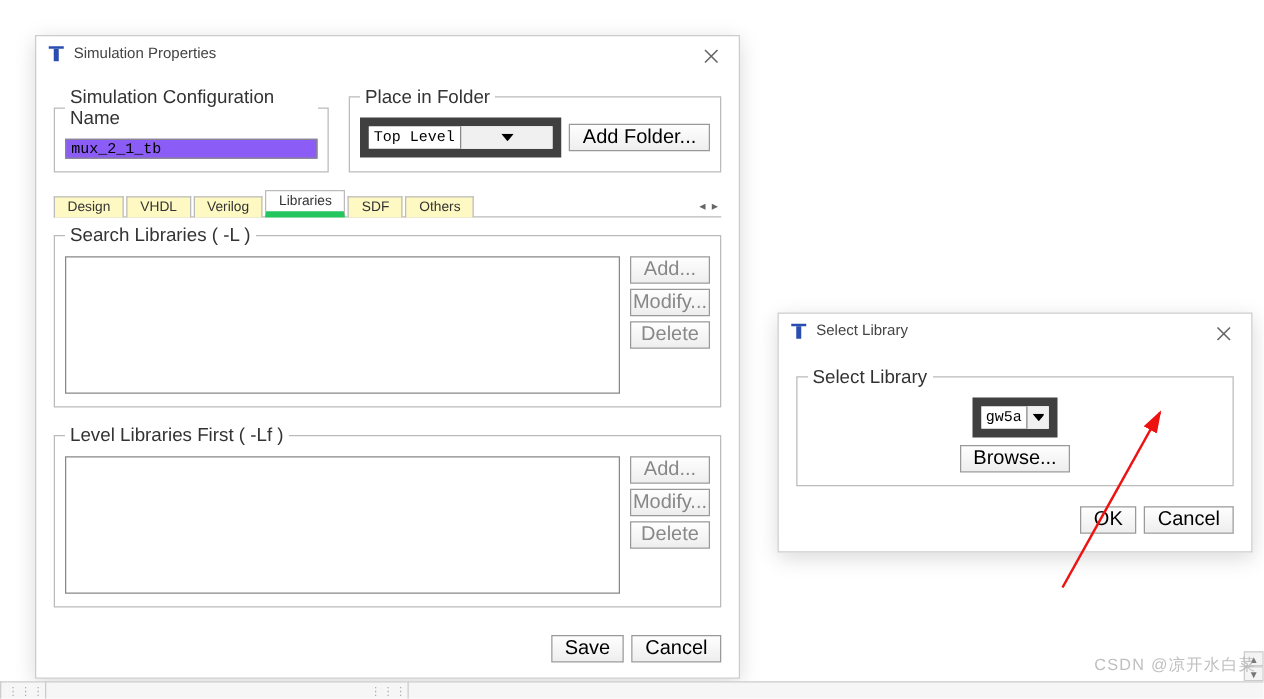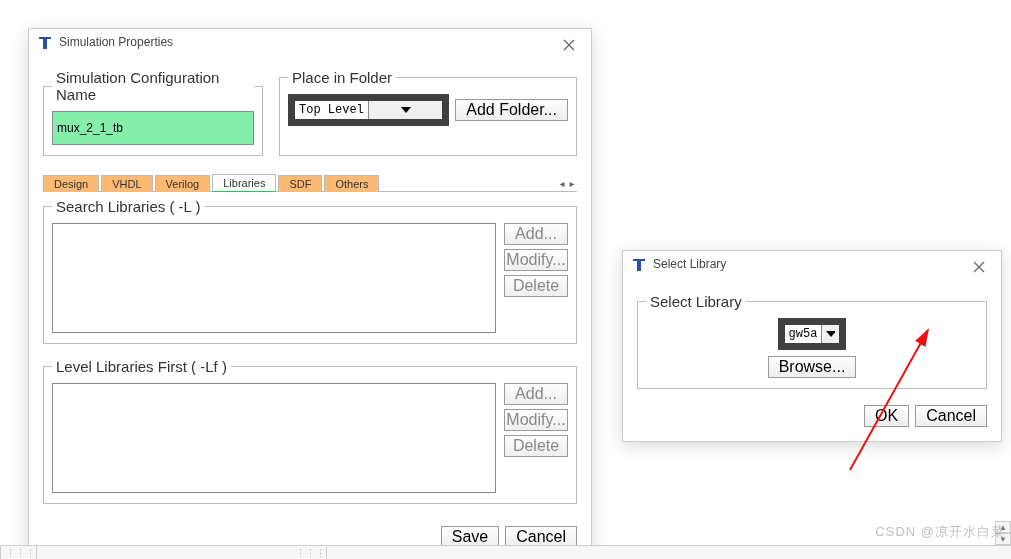--- a/index.html
+++ b/index.html
@@ -59,26 +59,26 @@
     }
     .top-row {
       display: flex;
       gap: 16px;
       margin-bottom: 14px;
     }
     .top-row fieldset:first-child { flex: 0 0 220px; }
     .top-row fieldset:last-child { flex: 1; }
     .text-input {
       width: 100%;
-      height: 34px;
+      height: 16px;
       border: 1px solid #888;
       padding: 1px 4px;
-      font-family: Liberation Sans, sans-serif;
+      font-family: Liberation Mono, monospace;
       font-size: 12px;
-      background:#86efac;
+      background:#8b5cf6;
     }
     .folder-row {
       display:flex; gap:6px; align-items:center;
     }
     .combo {
       flex:1;
       height:32px;
       border:7px solid #404040;
       display:flex;
       align-items:center;
@@ -112,31 +112,31 @@
       display:flex;
       align-items:flex-end;
       border-bottom:1px solid #bbb;
       margin-bottom:6px;
       height:22px;
       position:relative;
     }
     .tab {
       border:1px solid #bbb;
       border-bottom:none;
-      background:#fdba74;
+      background:#fef9c3;
       padding:2px 10px;
       font-size:11px;
       margin-right:2px;
       position:relative;
       top:1px;
       color:#333;
     }
     .tab.active {
       background:#fff;
-      border-bottom:1px solid #22c55e;
+      border-bottom:5px solid #22c55e;
     }
     .tabs-scroll {
       margin-left:auto;
       display:flex;
       gap:0;
       align-items:center;
       font-size:10px;
       padding-bottom:2px;
     }
     .tabs-scroll span { width:10px; text-align:center; color:#666;}

